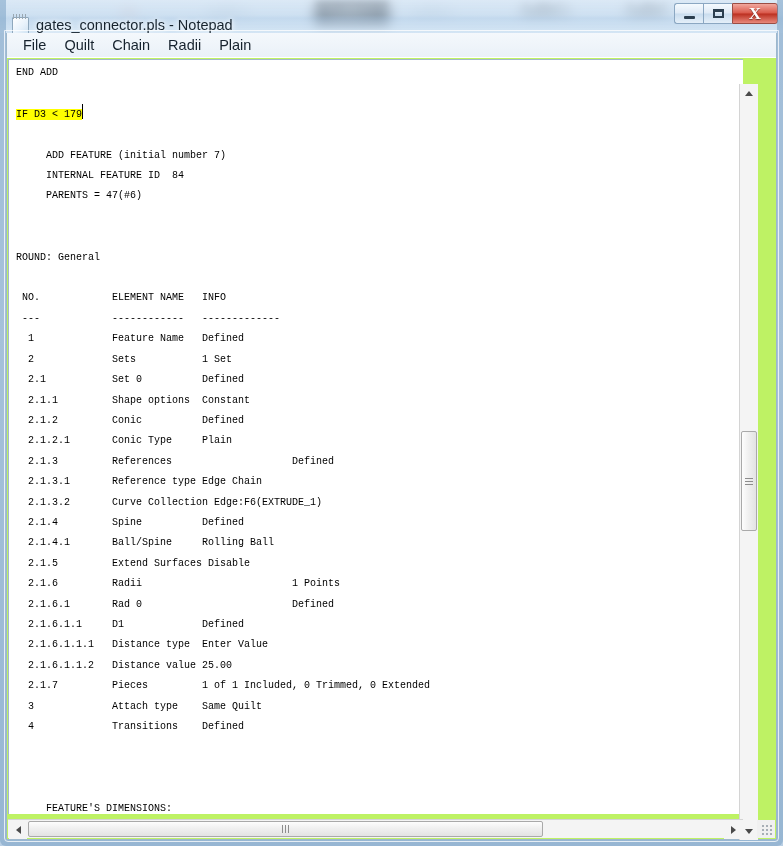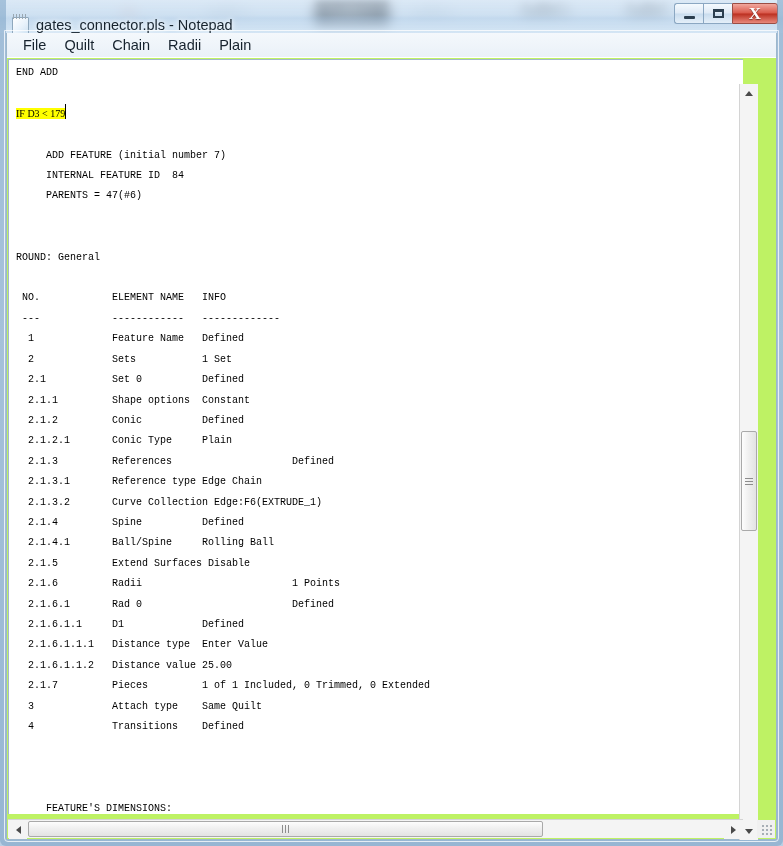--- a/index.html
+++ b/index.html
@@ -116,21 +116,21 @@
   }
   #text{
     position:absolute;left:7px;top:3px;
     font-family:"Liberation Mono","DejaVu Sans Mono",monospace;
     font-size:10px;
     line-height:20.4px;
     color:#000;
     white-space:pre;
     letter-spacing:0px;
   }
-  .hl{background:#ffff00;font-family:Liberation Serif, serif;}
+  .hl{background:#ffff00;}
   #caret{
     display:inline-block;width:1px;height:15px;background:#000;
     vertical-align:-2px;margin-left:0px;
   }
 
   
   #vscroll{
     position:absolute;right:18px;top:26px;width:18px;height:756px;
     background:#f4f4f4;border-left:1px solid #d4d4d4;
   }

